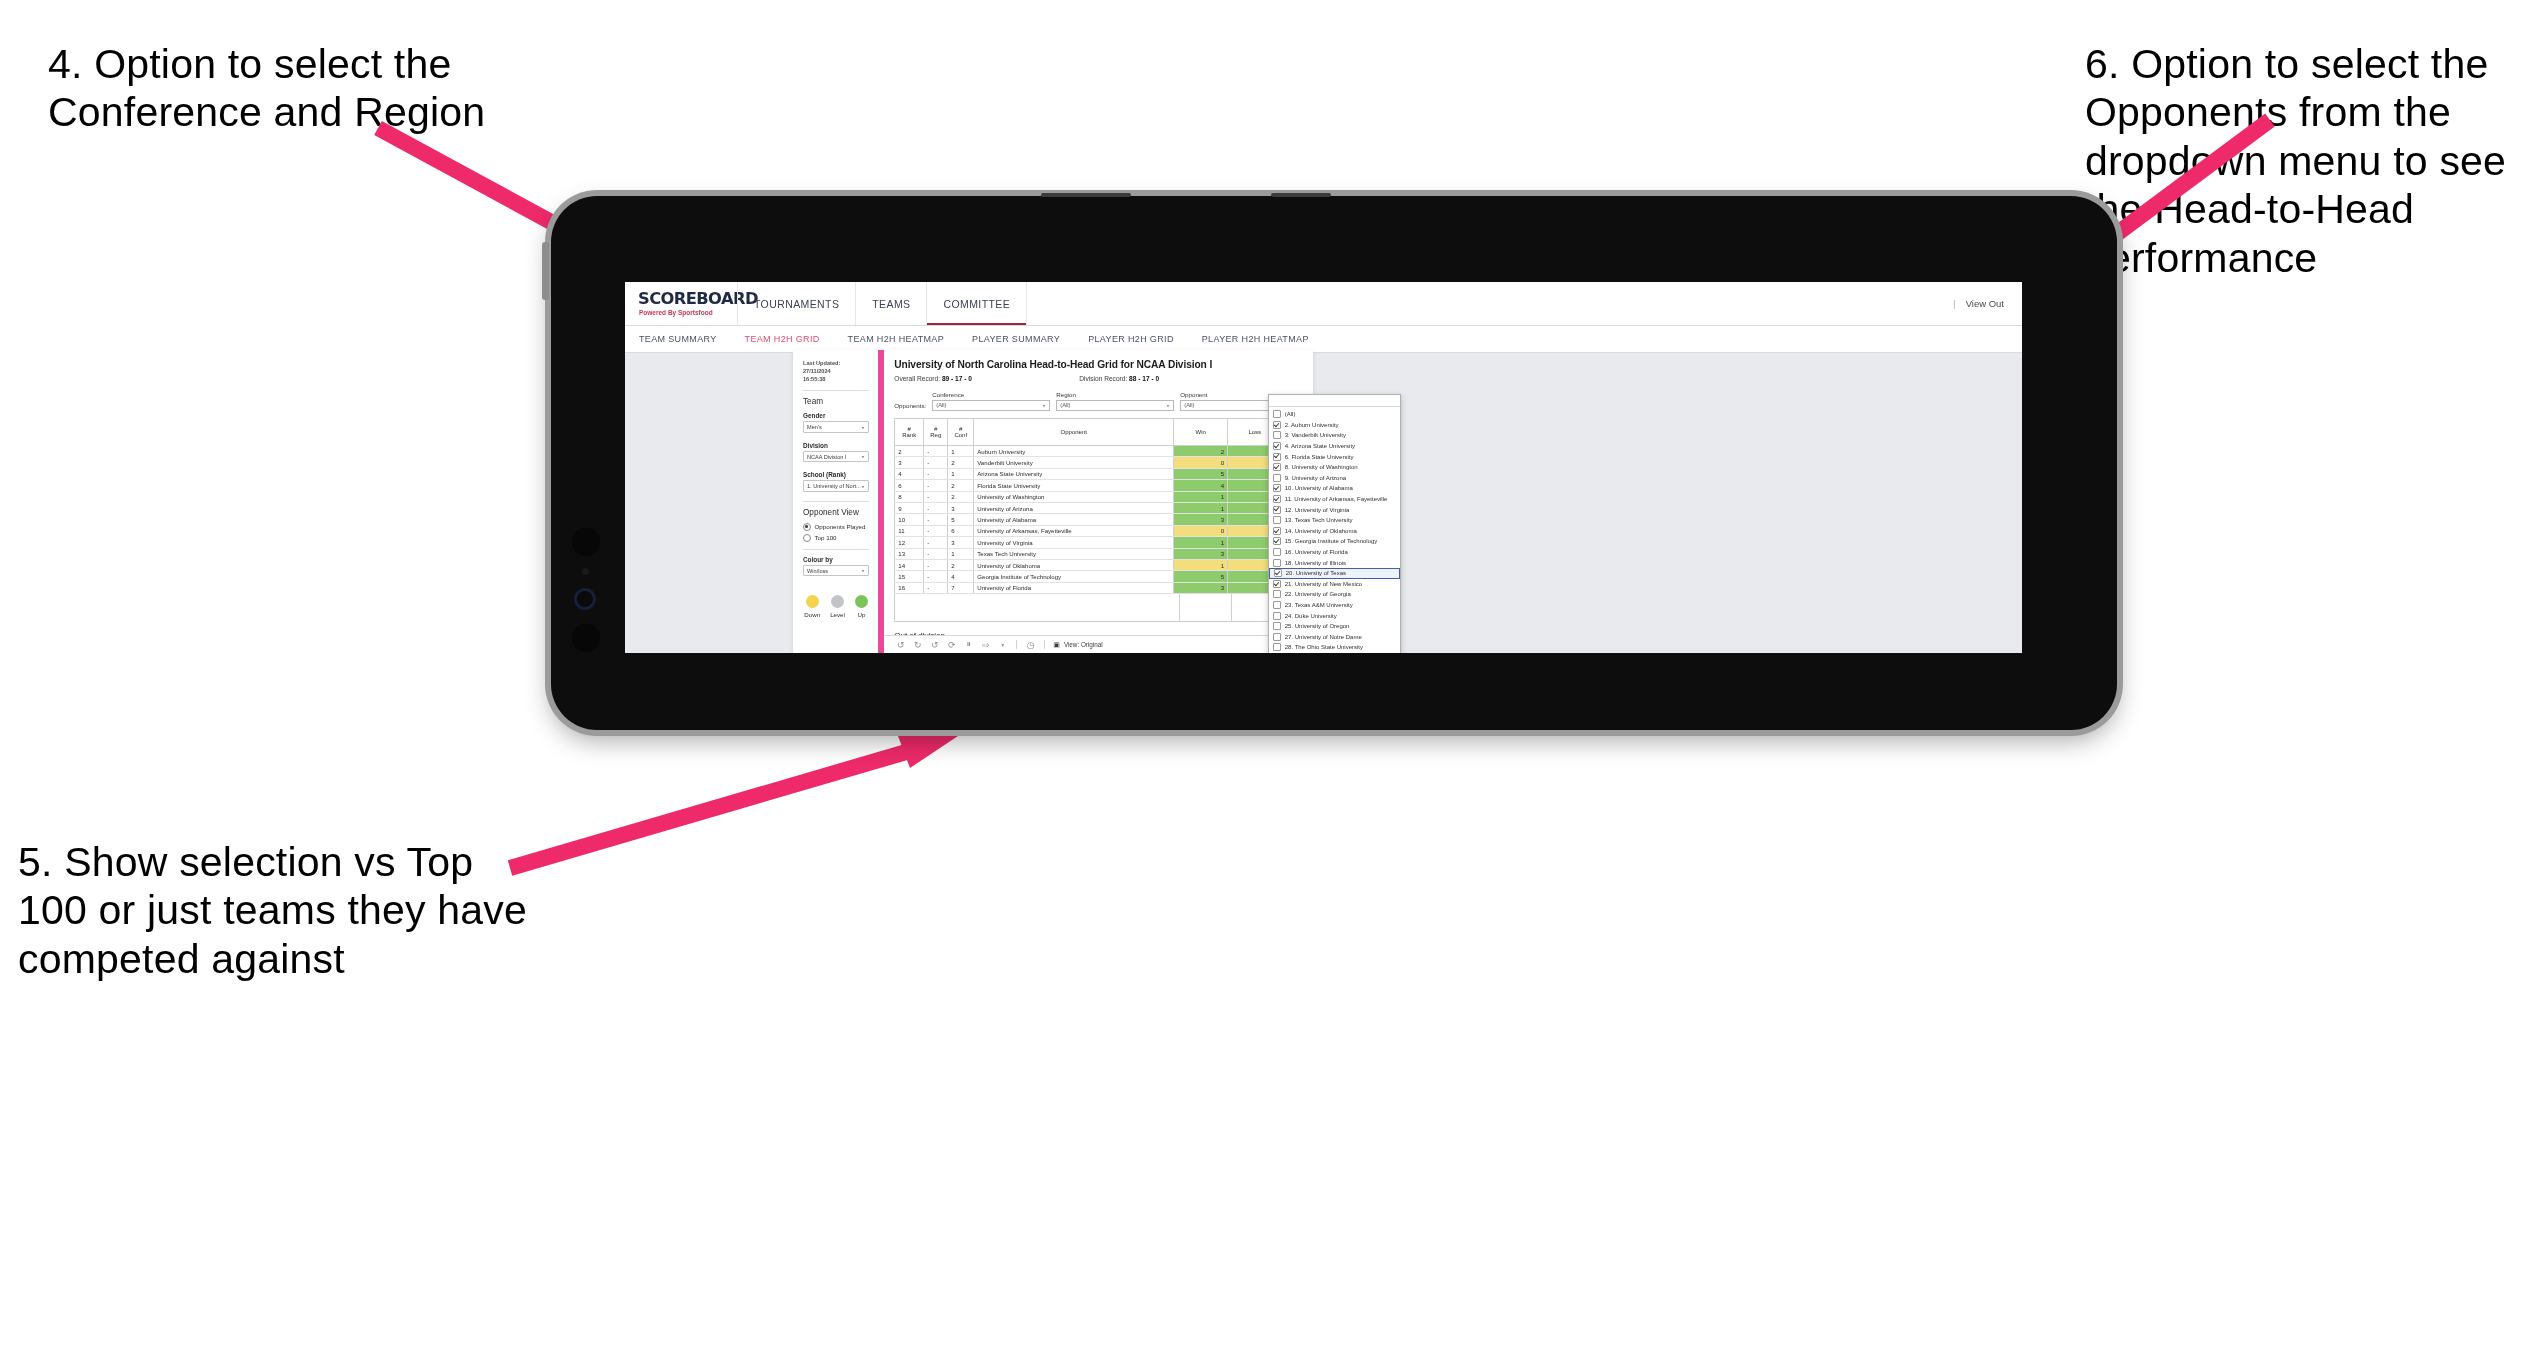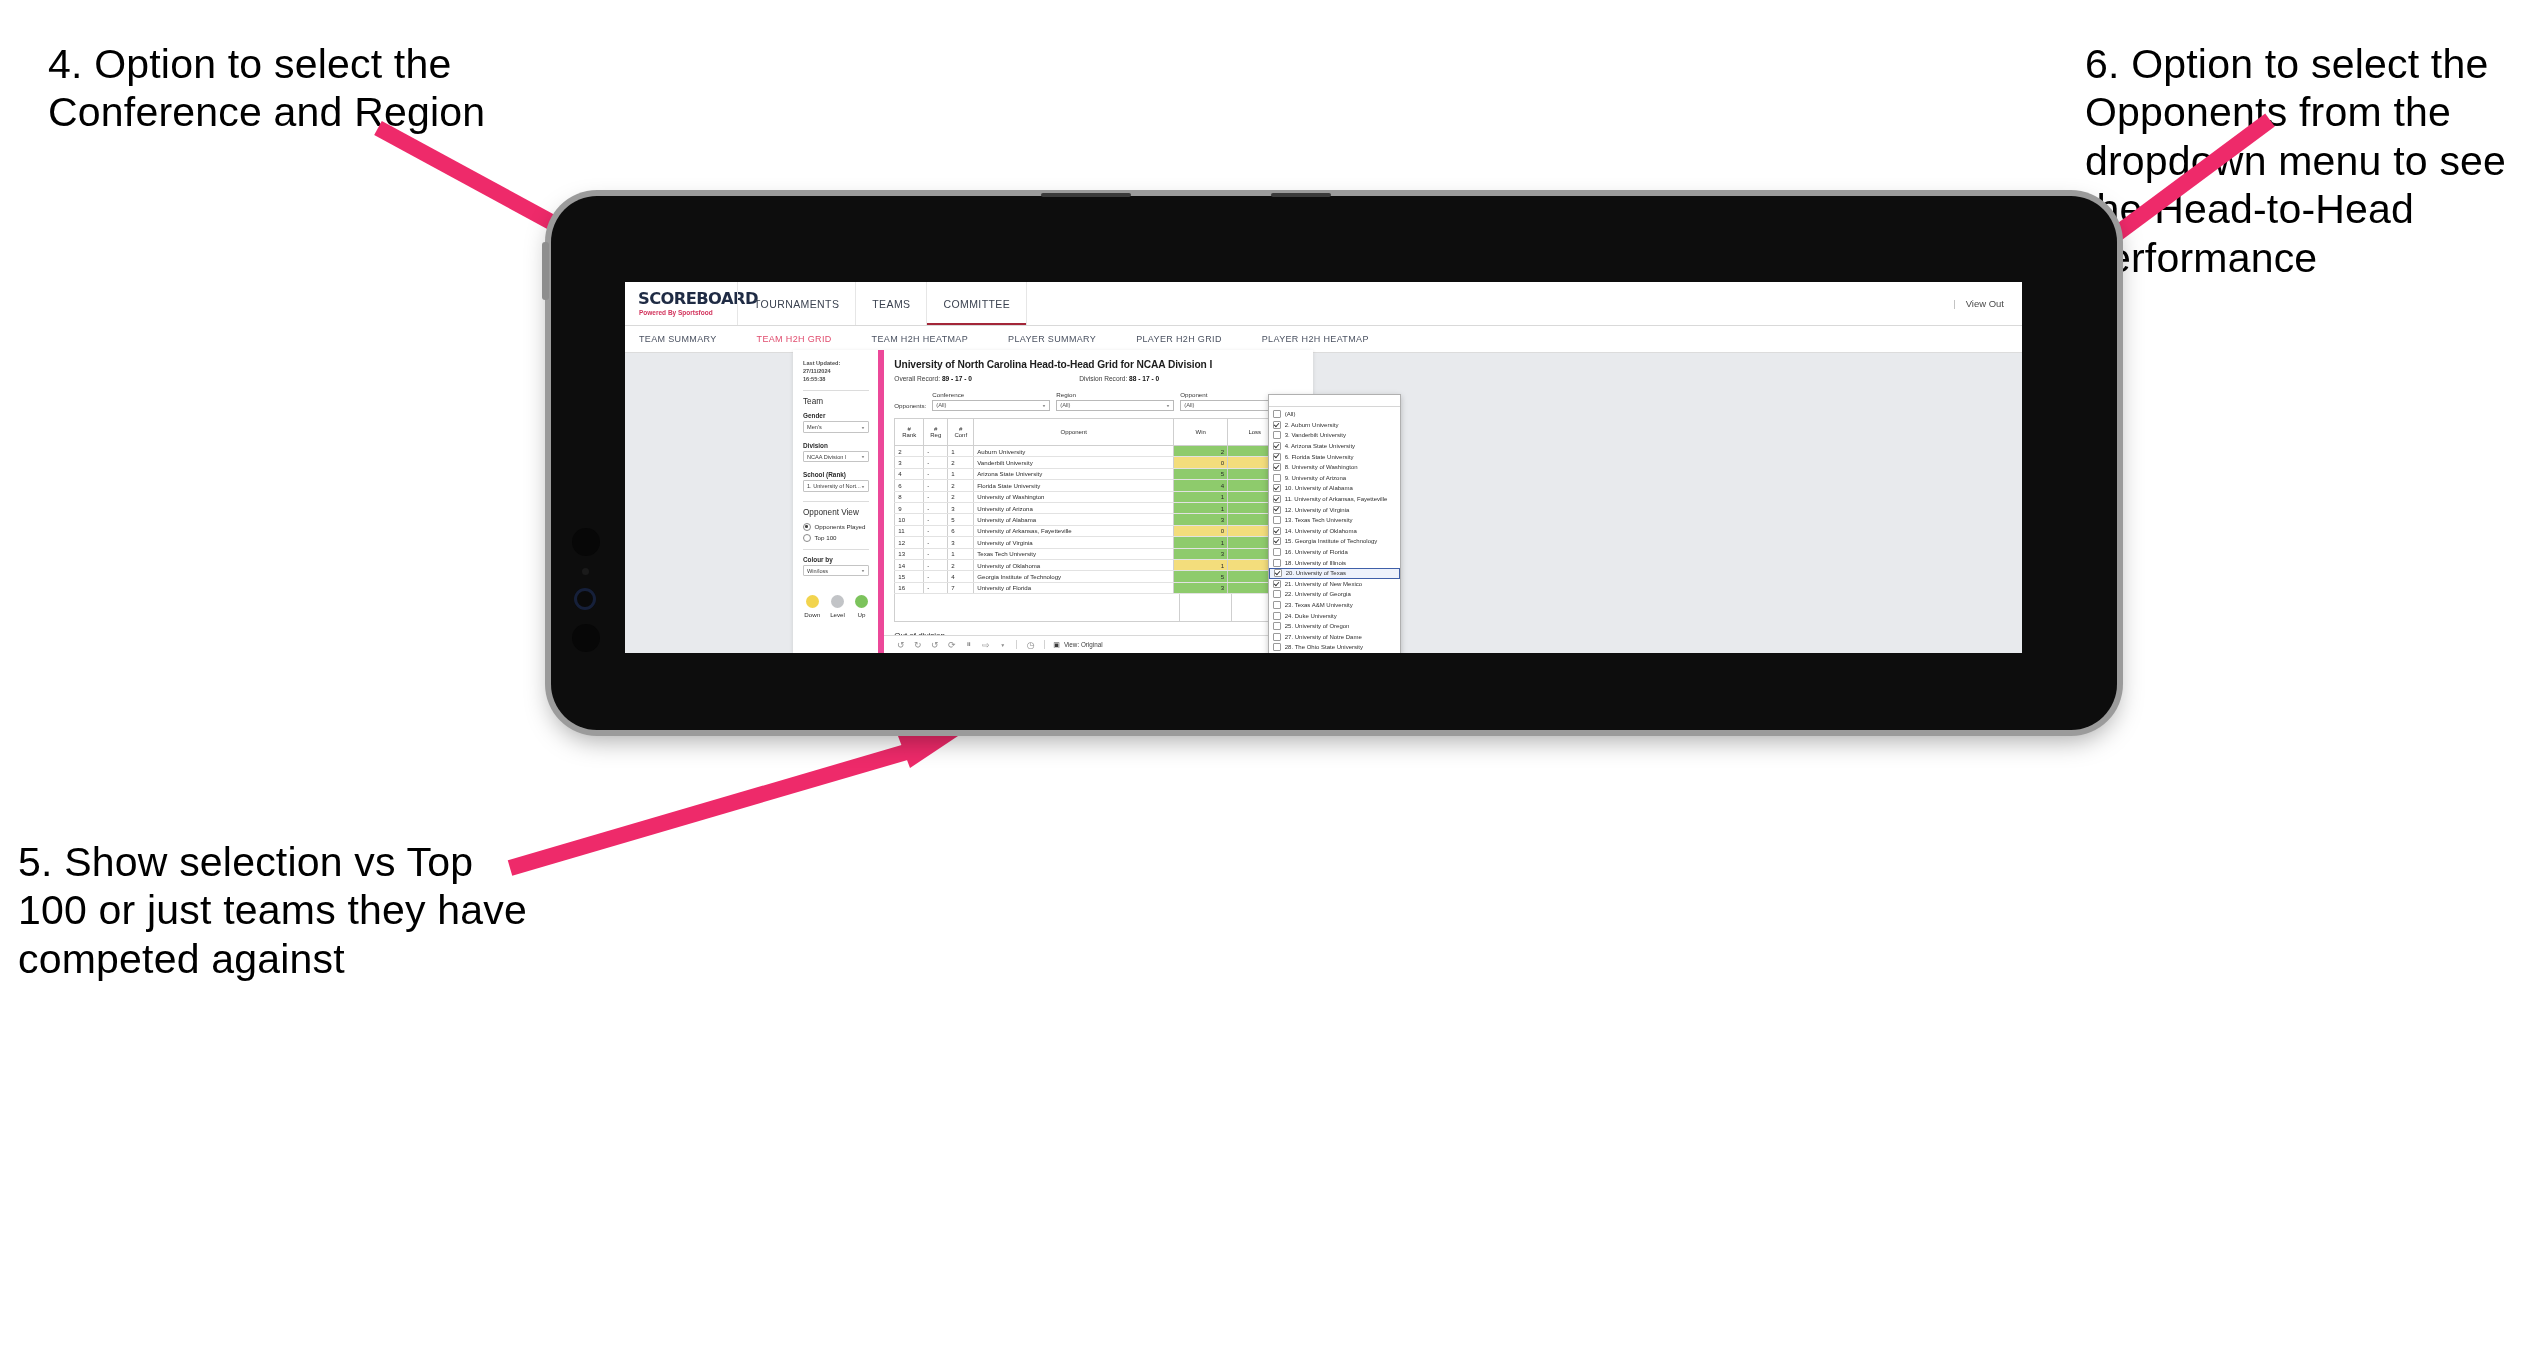--- a/index.html
+++ b/index.html
@@ -43,21 +43,21 @@
              font-family:"DejaVu Sans",sans-serif;transform:scaleX(1.02);}
   #brand .bs{font-size:6.5px;font-weight:700;color:#d2335c;line-height:1;margin-top:2.5px;}
   .navtab{display:flex;align-items:center;padding:0 16px;font-size:10.5px;color:#3b4250;letter-spacing:.4px;
           border-left:1px solid #e6e6e6;position:relative;white-space:nowrap;}
   .navtab.active::after{content:"";position:absolute;left:0;right:0;bottom:0;height:2.5px;background:#a32638;}
   #navspacer{flex:1;border-left:1px solid #e6e6e6;}
   #signout{display:flex;align-items:center;padding-right:18px;font-size:9.5px;color:#4a4a4a;gap:10px;}
   #signout .bar{color:#b5b5b5;}
 
   
-  #subnav{height:26px;background:#fff;border-bottom:1px solid #dcdcdc;display:flex;align-items:center;padding-left:14px;gap:12px;}
+  #subnav{height:26px;background:#fff;border-bottom:1px solid #dcdcdc;display:flex;align-items:center;padding-left:14px;gap:0;}
   .subtab{font-size:9px;color:#4a5160;letter-spacing:.35px;padding:0 14px;white-space:nowrap;}
   .subtab:first-child{padding-left:0;}
   .subtab.active{color:#e04b6d;}
 
   #graybar{height:22px;background:#e8eaed;}
 
   
   #card{position:absolute;left:168px;top:68px;width:520px;height:303px;background:#fff;
         box-shadow:0 1px 4px rgba(0,0,0,.12);display:flex;}
 

